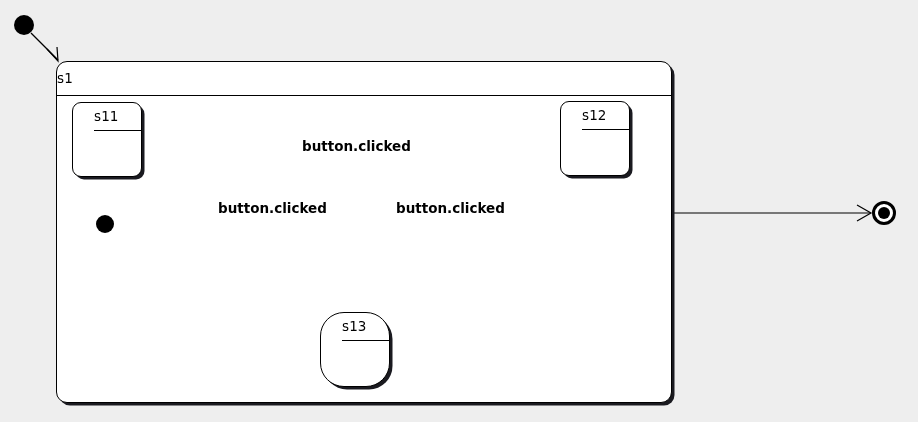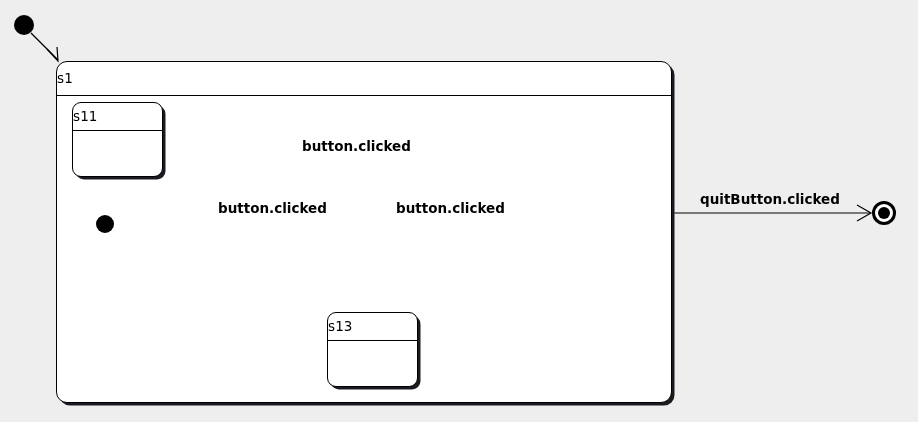--- a/index.html
+++ b/index.html
@@ -50,31 +50,32 @@
     height: 342px;
     border-radius: 11px;
   }
   #state-s1 > .state-title {
     padding-top: 10px;
     padding-bottom: 9px;
     border-bottom: 1.4px solid #000000;
   }
   
   .nested-state {
-    width: 91px;
+    width: 70px;
     height: 75px;
+    padding-left: 21px;
   }
   .nested-state > .state-title {
     padding-top: 7px;
     padding-bottom: 6px;
     border-bottom: 1.4px solid #000000;
   }
   #state-s11 { left: 72px;  top: 102px; }
   #state-s12 { left: 560px; top: 101px; }
-  #state-s13 { left: 327px; top: 312px; }
+  #state-s13 { left: 320px; top: 312px; border-radius: 24px; }
 
   
   .initial-state {
     position: absolute;
     border-radius: 50%;
     background: #000000;
   }
   #initial-top   { left: 14px; top: 15px;  width: 20px; height: 20px; }
   #initial-inner { left: 96px; top: 215px; width: 18px; height: 18px; }
   #final-state {
@@ -151,29 +152,31 @@
   </svg>
 
   <div class="state-box" id="state-s1">
     <div class="state-title">s1</div>
   </div>
 
   <div class="state-box nested-state" id="state-s11">
     <div class="state-title">s11</div>
   </div>
 
+  <div class="state-box nested-state" id="state-s12">
+    <div class="state-title">s12</div>
+  </div>
 
   <div class="state-box nested-state" id="state-s13">
     <div class="state-title">s13</div>
   </div>
 
   <div class="initial-state" id="initial-top"></div>
   <div class="initial-state" id="initial-inner"></div>
   <div id="final-state">
     <div class="final-core"></div>
   </div>
 
   <div class="edge-label" id="label-s11-s12">button.clicked</div>
   <div class="edge-label" id="label-s13-s11">button.clicked</div>
   <div class="edge-label" id="label-s12-s13">button.clicked</div>
-  <div class="edge-label" id="label-s1-final">quitButton.clicked</div>
 
 </div>
 
 </body></html>

